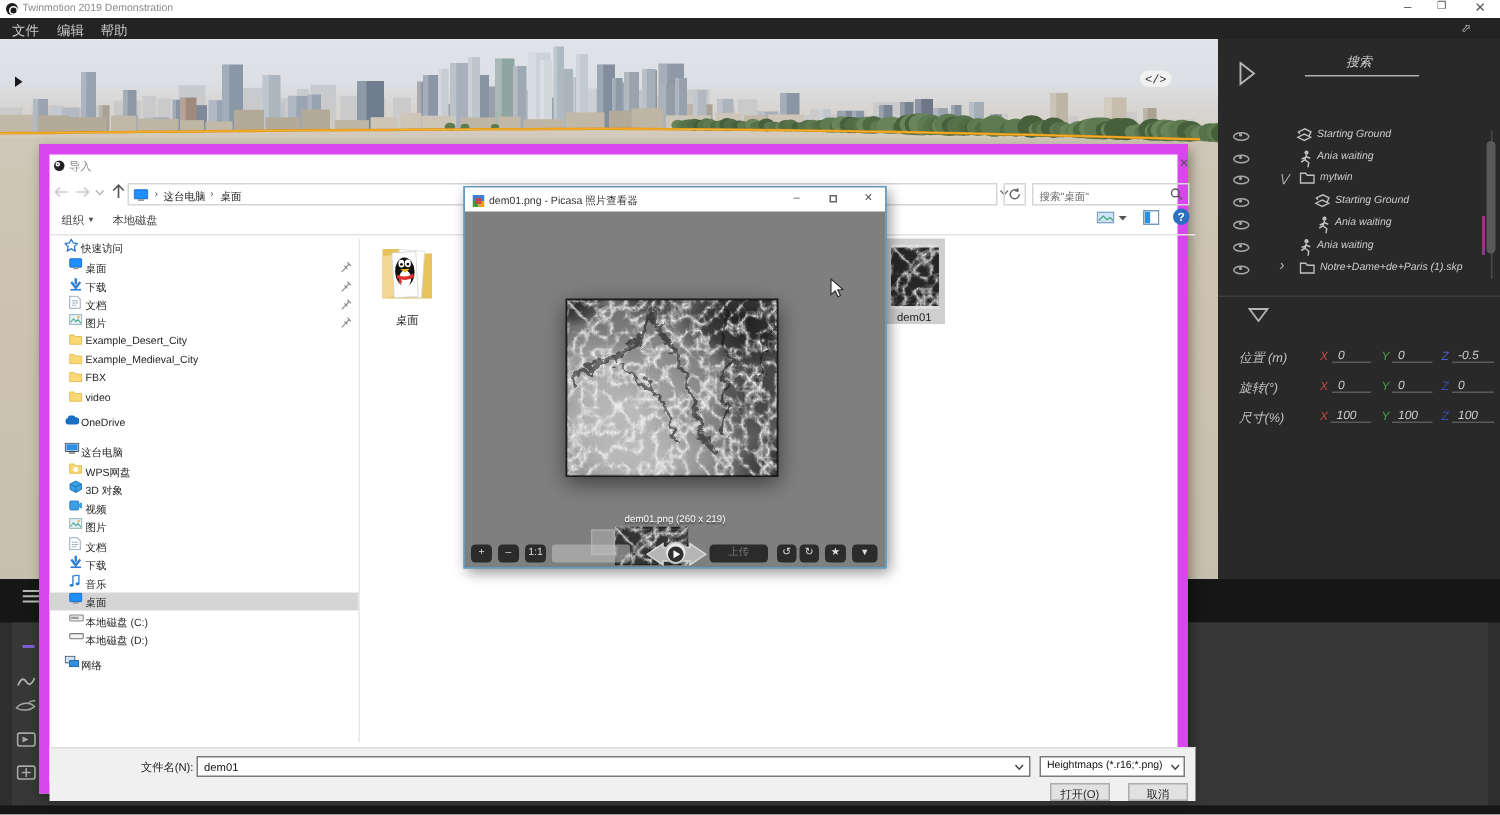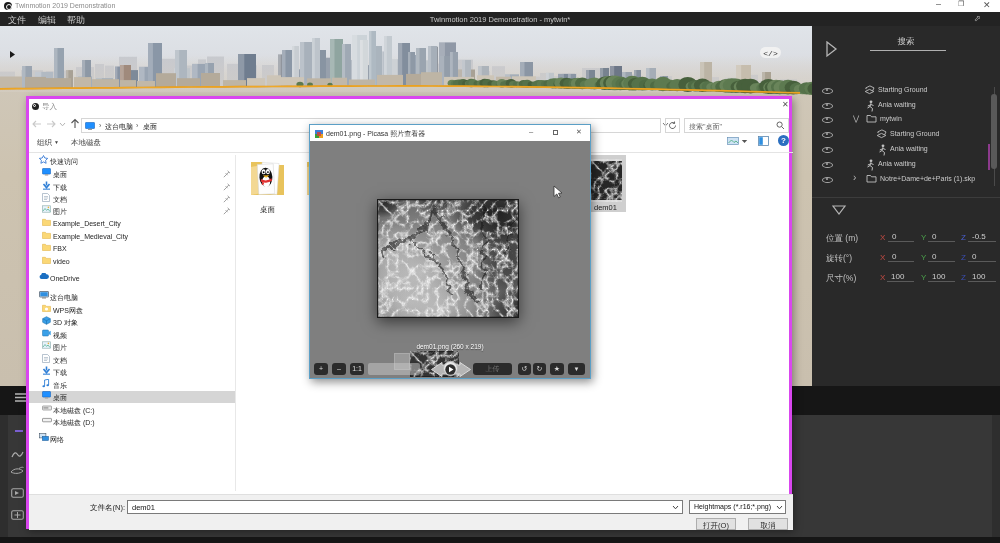--- a/index.html
+++ b/index.html
@@ -15,41 +15,41 @@
 
 #menubar { position:absolute; left:0; top:12px; width:1000px; height:14px; background:#232323;}
 #menubar span.m { position:absolute; top:2px; font-size:9px; color:#c8c8c8; }
 #menubar .center { position:absolute; top:3px; left:0; width:1000px; text-align:center; font-size:7.5px; color:#c8c8c8; }
 
 
 #viewport { position:absolute; left:0; top:26px; width:812px; height:360px; background:#cdc3b2; overflow:hidden; }
 #skysvg { position:absolute; left:0; top:0; }
 
 
-#rightpanel { position:absolute; left:812px; top:26px; width:188px; height:360px; background:#292929; color:#c9c9c9; overflow:hidden; }
+#rightpanel { position:absolute; left:812px; top:26px; width:188px; height:360px; background:#292929; color:#c9c9c9; overflow:hidden;font-style:italic; }
 .trow { position:absolute; left:0; width:188px; height:14px; }
 .eye { position:absolute; left:10px; top:3px; width:11px; height:7px; }
 .eye:before { content:""; position:absolute; left:0; top:0.5px; width:9px; height:4px; border:1px solid #a8a8a8; border-radius:50%; }
 .eye:after { content:""; position:absolute; left:3.8px; top:2px; width:1.8px; height:1.8px; background:#a8a8a8; border-radius:50%; }
 .ticon { position:absolute; top:1px; } .ticon svg { display:block; }
 .tchev { position:absolute; top:1px; font-size:7.5px; color:#b5b5b5; }
 .tlab { position:absolute; top:2px; font-size:7px; color:#cccccc; white-space:nowrap; }
 .xrow { position:absolute; left:0; width:220px; height:16px; }
 .xlab { position:absolute; left:14px; top:2px; font-size:8.5px; color:#c0c0c0; }
 .ax { position:absolute; top:2px; font-size:8px; }
 .xval { position:absolute; top:1px; font-size:8px; color:#cfcfcf; border-bottom:1px solid #5a5a5a; padding-left:4px; height:10px; }
 
 
 #bottombar { position:absolute; left:0; top:386px; width:1000px; height:157px; background:#2e2e2e; }
 #bottombar .topband { position:absolute; left:0; top:0; width:1000px; height:29px; background:#161616; }
 #dockpanel { position:absolute; left:8px; top:29px; width:984px; height:122px; background:#373737; }
 #bottombar .botband { position:absolute; left:0; top:151px; width:1000px; height:6px; background:#161616; }
 
 
-#dialog { position:absolute; left:26px; top:96px; width:766px; height:433px; background:#ffffff; border:3px solid #d946ef; box-shadow:2px 3px 8px rgba(0,0,0,0.35); font-size:7.5px; color:#1f1f1f; }
+#dialog { position:absolute; left:26px; top:96px; width:766px; height:433px; background:#ffffff; border:7px solid #d946ef; box-shadow:2px 3px 8px rgba(0,0,0,0.35); font-size:7.5px; color:#1f1f1f; }
 .crumb { position:absolute; left:52px; top:19px; width:580px; height:15px; border:1px solid #d6d6d6; }
 .sbox { position:absolute; left:655px; top:19px; width:105px; height:15px; border:1px solid #d6d6d6; color:#777; }
 .srow { position:absolute; height:12px; white-space:nowrap; font-size:7px; }
 .srow .ic { position:absolute; top:0px; }
 .srow .tx { position:absolute; top:1.5px; }
 .pin { position:absolute; left:194px; top:2px; width:8px; height:8px; }
 #bottomband { position:absolute; left:0; top:395px; width:764px; height:36px; background:#f0f0f0; border-top:1px solid #dfdfdf; }
 .wbtn { position:absolute; width:40px; height:12px; background:#e1e1e1; border:1px solid #adadad; text-align:center; font-size:7.5px; padding-top:2px; }
 
 
@@ -63,21 +63,20 @@
     <div id="tmlogo"></div>
     <span class="ttl">Twinmotion 2019 Demonstration</span>
     <span class="winbtn" style="left:936px; top:-1px;">–</span>
     <span class="winbtn" style="left:958px; font-size:7px;">❐</span>
     <span class="winbtn" style="left:983px;">✕</span>
   </div>
   <div id="menubar">
     <span class="m" style="left:8px;">文件</span>
     <span class="m" style="left:38px;">编辑</span>
     <span class="m" style="left:67px;">帮助</span>
-    <span class="center">Twinmotion 2019 Demonstration - mytwin*</span>
     <span class="m" style="left:974px; font-size:8px;">⬀</span>
   </div>
 
   <div id="viewport">
       <svg id="skysvg" width="812" height="360" viewBox="0 0 812 360">
 <defs>
 <linearGradient id="sky" x1="0" y1="0" x2="0" y2="1">
 <stop offset="0" stop-color="#e0e4e9"></stop>
 <stop offset="0.4" stop-color="#dcdfe4"></stop>
 <stop offset="0.7" stop-color="#d8d6d4"></stop>

